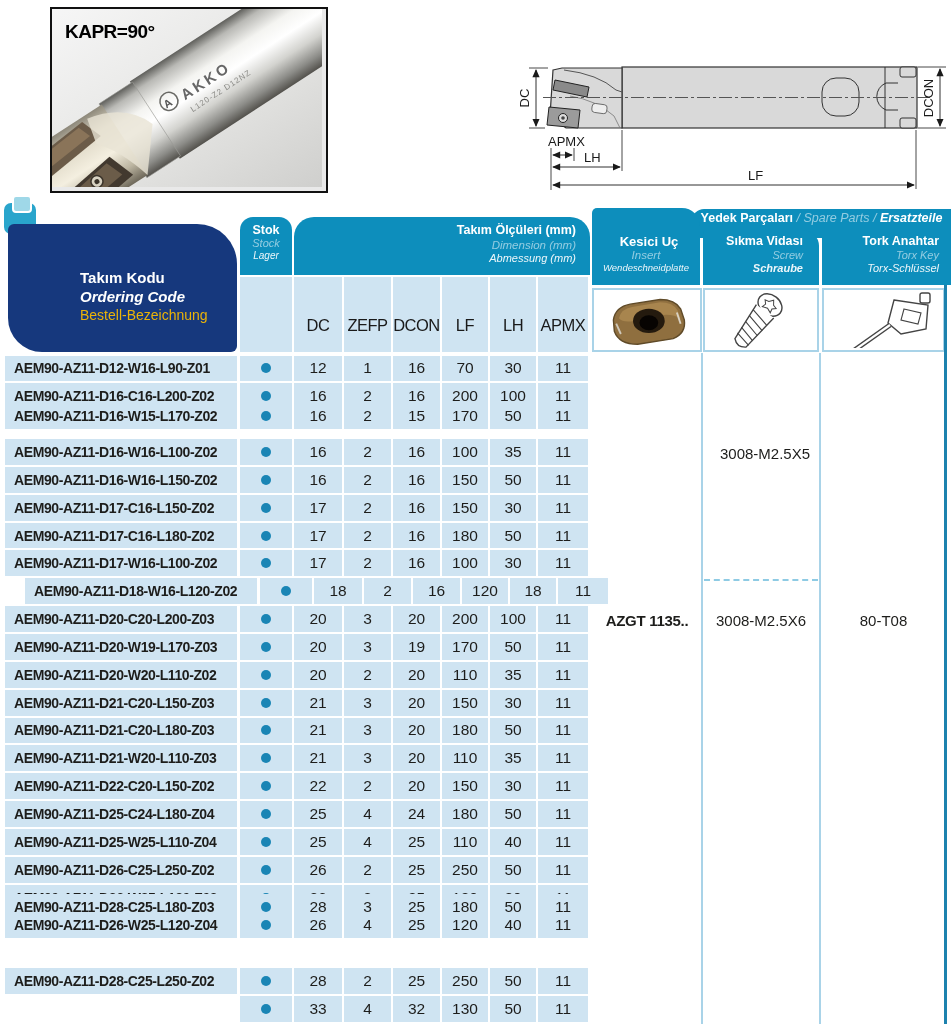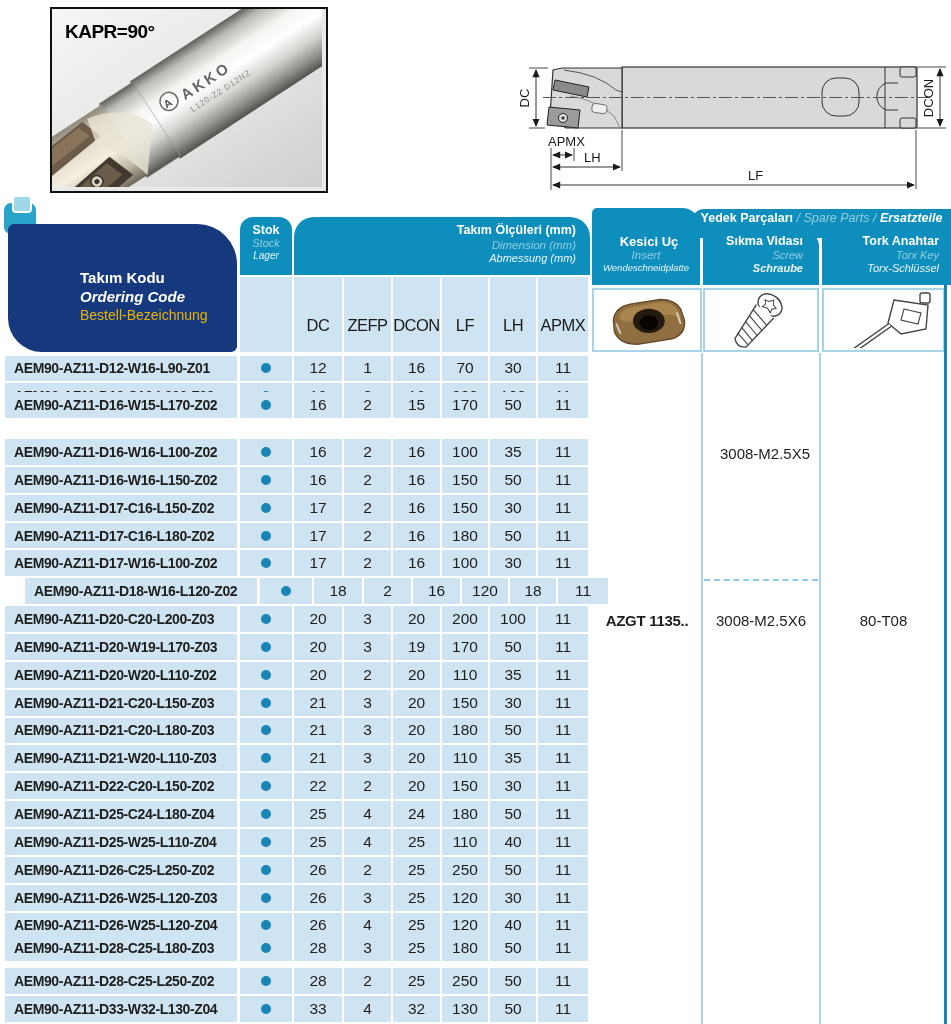--- a/index.html
+++ b/index.html
@@ -286,21 +286,21 @@
         <div class="cell stock">
           <span class="dot"></span>
         </div>
         <div class="cell num n0">16</div>
         <div class="cell num n1">2</div>
         <div class="cell num n2">16</div>
         <div class="cell num n3">200</div>
         <div class="cell num n4">100</div>
         <div class="cell num n5">11</div>
       </div>
-      <div class="row" style="top: 392px;">
+      <div class="row" style="top: 403px;">
         <div class="cell code">AEM90-AZ11-D16-W15-L170-Z02</div>
         <div class="cell stock">
           <span class="dot"></span>
         </div>
         <div class="cell num n0">16</div>
         <div class="cell num n1">2</div>
         <div class="cell num n2">15</div>
         <div class="cell num n3">170</div>
         <div class="cell num n4">50</div>
         <div class="cell num n5">11</div>
@@ -514,21 +514,21 @@
         <div class="cell stock">
           <span class="dot"></span>
         </div>
         <div class="cell num n0">26</div>
         <div class="cell num n1">4</div>
         <div class="cell num n2">25</div>
         <div class="cell num n3">120</div>
         <div class="cell num n4">40</div>
         <div class="cell num n5">11</div>
       </div>
-      <div class="row" style="top: 935px;">
+      <div class="row" style="top: 894px;">
         <div class="cell code">AEM90-AZ11-D28-C25-L180-Z03</div>
         <div class="cell stock">
           <span class="dot"></span>
         </div>
         <div class="cell num n0">28</div>
         <div class="cell num n1">3</div>
         <div class="cell num n2">25</div>
         <div class="cell num n3">180</div>
         <div class="cell num n4">50</div>
         <div class="cell num n5">11</div>
@@ -539,21 +539,20 @@
           <span class="dot"></span>
         </div>
         <div class="cell num n0">28</div>
         <div class="cell num n1">2</div>
         <div class="cell num n2">25</div>
         <div class="cell num n3">250</div>
         <div class="cell num n4">50</div>
         <div class="cell num n5">11</div>
       </div>
       <div class="row" style="top: 996.05px;">
-        <div class="cell code">AEM90-AZ11-D33-W32-L130-Z04</div>
         <div class="cell stock">
           <span class="dot"></span>
         </div>
         <div class="cell num n0">33</div>
         <div class="cell num n1">4</div>
         <div class="cell num n2">32</div>
         <div class="cell num n3">130</div>
         <div class="cell num n4">50</div>
         <div class="cell num n5">11</div>
       </div>

